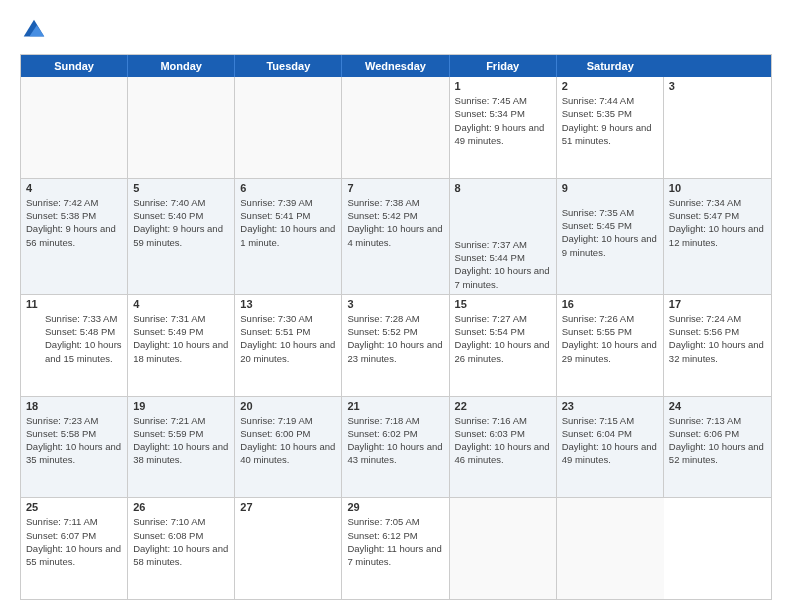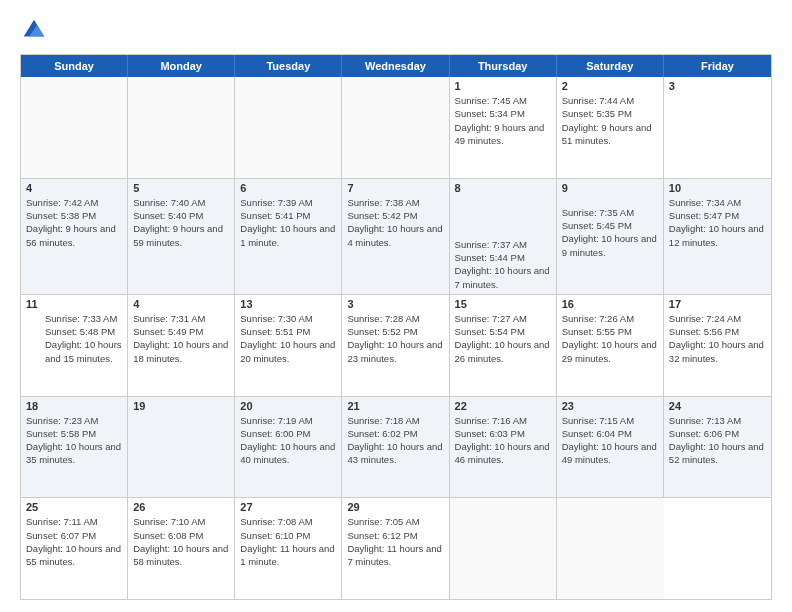--- a/index.html
+++ b/index.html
@@ -126,23 +126,22 @@
       <div class="location"></div>
     </div>
   </div>
 
   <div class="calendar">
     <div class="cal-header-row">
     <div class="cal-header-cell">Sunday</div>
         <div class="cal-header-cell">Monday</div>
         <div class="cal-header-cell">Tuesday</div>
         <div class="cal-header-cell">Wednesday</div>
-        <div class="cal-header-cell">Thursday</div>
+        <div class="cal-header-cell">Friday</div>
         <div class="cal-header-cell">Saturday</div>
-        <div class="cal-header-cell">Friday</div>
       </div>
     <div class="cal-body">
     <div class="cal-week">
           <div class="cal-cell empty"></div>
           <div class="cal-cell empty"></div>
           <div class="cal-cell empty"></div>
           <div class="cal-cell empty"></div>
           <div class="cal-cell">
             <div class="day-num">1</div>
             <div class="day-detail" style="white-space: pre-line;">Sunrise: 7:45 AM
@@ -249,20 +248,23 @@
         </div>
         <div class="cal-week alt-row">
           <div class="cal-cell">
             <div class="day-num">18</div>
             <div class="day-detail" style="white-space: pre-line;">Sunrise: 7:23 AM
 Sunset: 5:58 PM
 Daylight: 10 hours and 35 minutes.</div>
           </div>
           <div class="cal-cell">
             <div class="day-num">19</div>
+            <div class="day-detail" style="white-space: pre-line;">Sunrise: 7:21 AM
+Sunset: 5:59 PM
+Daylight: 10 hours and 38 minutes.</div>
           </div>
           <div class="cal-cell">
             <div class="day-num">20</div>
             <div class="day-detail" style="white-space: pre-line;">Sunrise: 7:19 AM
 Sunset: 6:00 PM
 Daylight: 10 hours and 40 minutes.</div>
           </div>
           <div class="cal-cell">
             <div class="day-num">21</div>
             <div class="day-detail" style="white-space: pre-line;">Sunrise: 7:18 AM
@@ -296,23 +298,20 @@
 Daylight: 10 hours and 55 minutes.</div>
           </div>
           <div class="cal-cell">
             <div class="day-num">26</div>
             <div class="day-detail" style="white-space: pre-line;">Sunrise: 7:10 AM
 Sunset: 6:08 PM
 Daylight: 10 hours and 58 minutes.</div>
           </div>
           <div class="cal-cell">
             <div class="day-num">27</div>
-            <div class="day-detail" style="white-space: pre-line;">Sunrise: 7:08 AM
-Sunset: 6:10 PM
-Daylight: 11 hours and 1 minute.</div>
           </div>
           <div class="cal-cell">
             <div class="day-num">29</div>
             <div class="day-detail" style="white-space: pre-line;">Sunrise: 7:05 AM
 Sunset: 6:12 PM
 Daylight: 11 hours and 7 minutes.</div>
           </div>
           <div class="cal-cell empty"></div>
           <div class="cal-cell empty"></div>
         </div>

